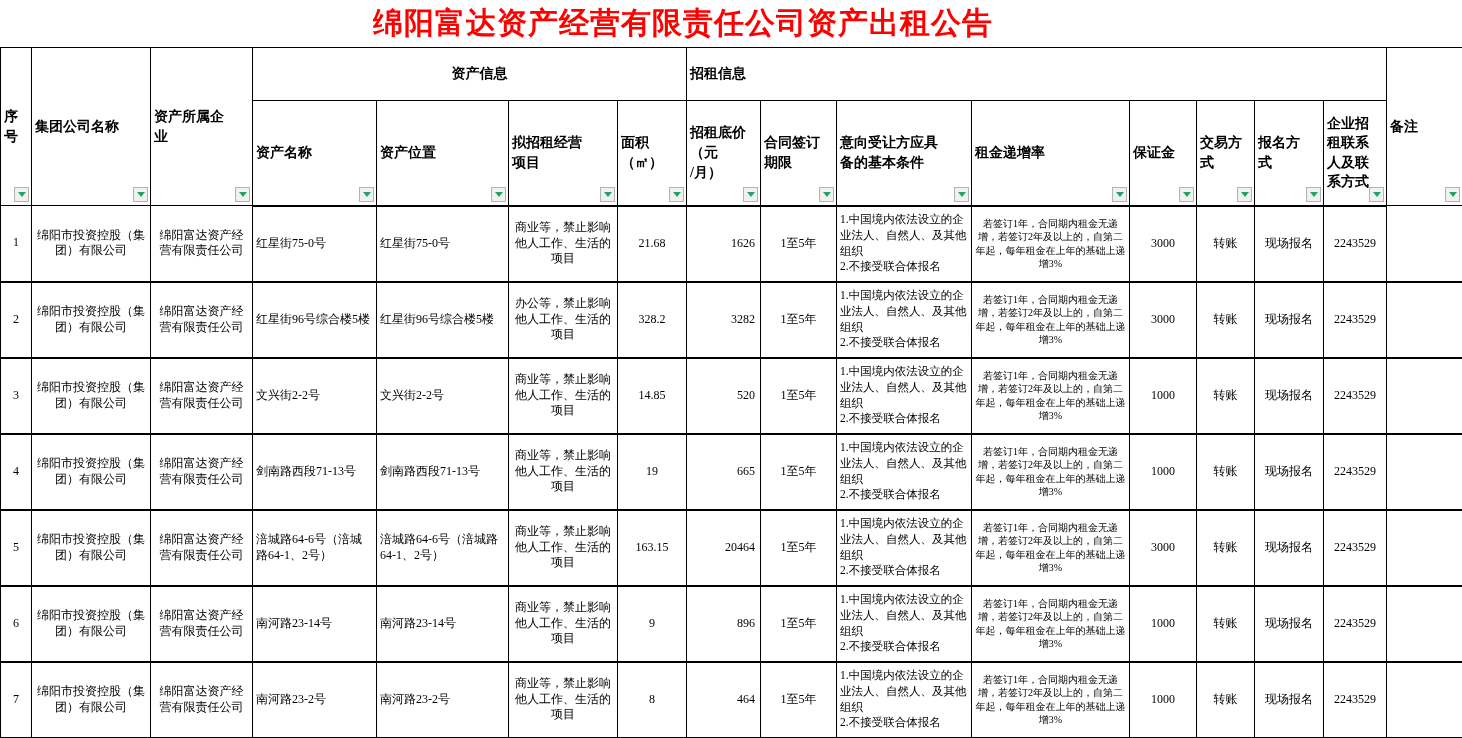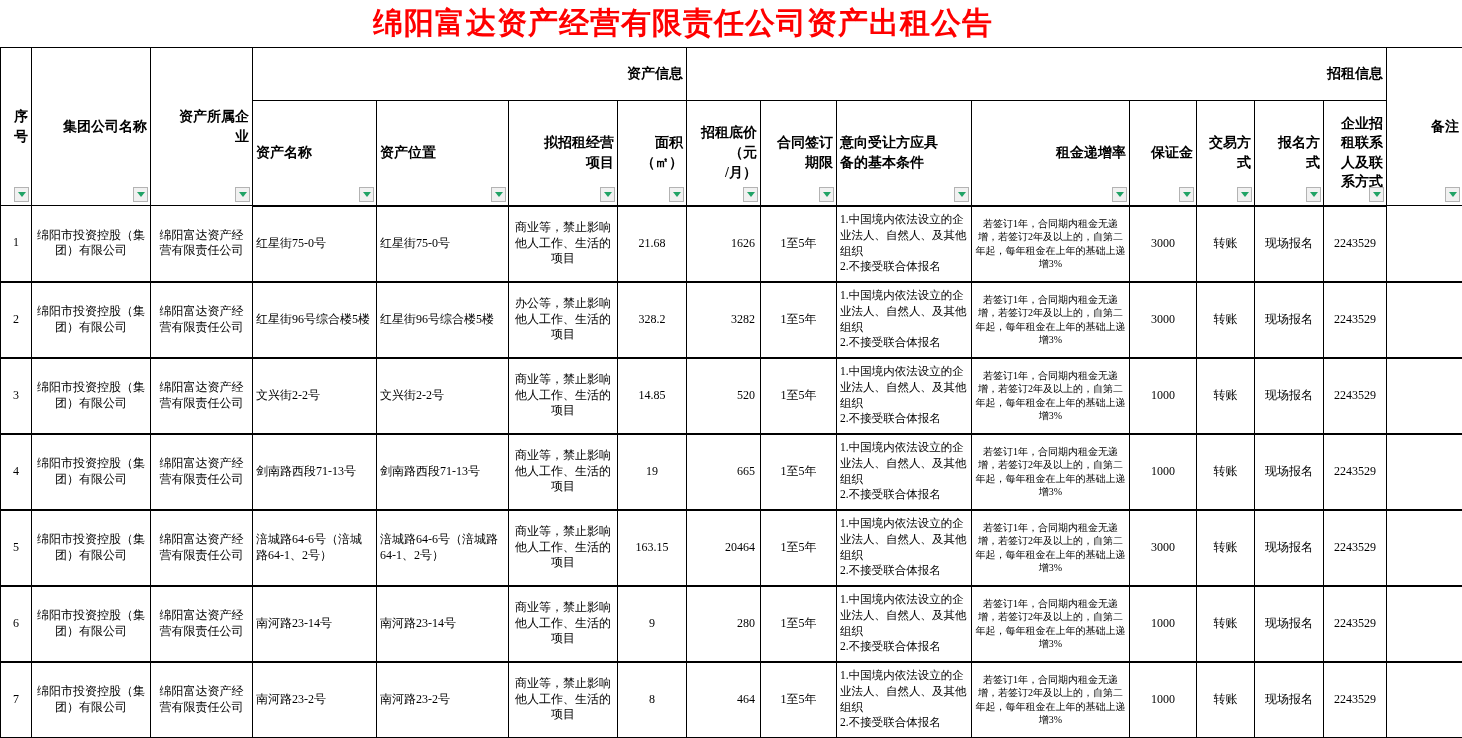--- a/index.html
+++ b/index.html
@@ -3,28 +3,28 @@
 <meta charset="utf-8">
 <style>
   html,body{margin:0;padding:0;background:#fff;}
   body{width:1462px;height:738px;overflow:hidden;
        font-family:"Liberation Serif","DejaVu Serif",serif;color:#000;}
   .title{width:1366px;height:47px;display:flex;align-items:center;justify-content:center;
          font-size:30px;font-weight:700;letter-spacing:1px;}
   table{border-collapse:collapse;table-layout:fixed;width:1462px;}
   th,td{border:1px solid #000;padding:1px 3px;vertical-align:middle;overflow:hidden;
         font-size:12px;line-height:1.3;}
-  thead th{font-weight:700;font-size:14px;text-align:right;position:relative;line-height:1.4;}
+  thead th{font-weight:700;font-size:14px;text-align:left;position:relative;line-height:1.4;}
   tbody td{border-bottom-width:2px;}
   thead tr.h2 th{border-bottom-width:2px;}
   .pre{white-space:pre-line;}
   .left{text-align:left;}
   .center{text-align:center;}
   .right{text-align:right;padding-right:5px;padding-left:16px;}
-  .grouphdr-left{text-align:right;padding-left:23px;}
+  .grouphdr-left{text-align:center;padding-left:23px;}
   td.conditions{font-size:11.5px;line-height:1.35;border-radius:20px;}
   td.increment{text-align:center;font-size:10px;line-height:1.35;}
   .filter{position:absolute;right:2px;bottom:3px;width:13px;height:13px;background:#f1f1f1;
           border:1px solid #b3b3b3;display:flex;align-items:center;justify-content:center;cursor:pointer;}
   .tri{width:0;height:0;border-left:4px solid transparent;border-right:4px solid transparent;
        border-top:5px solid #21a366;}
   tr.datarow{height:76px;}
 </style>
 </head>
 <body>
@@ -216,21 +216,21 @@
         <td class="center"></td>
       </tr>
       <tr class="datarow">
         <td class="center">6</td>
         <td class="center">绵阳市投资控股（集团）有限公司</td>
         <td class="center">绵阳富达资产经营有限责任公司</td>
         <td class="left">南河路23-14号</td>
         <td class="left">南河路23-14号</td>
         <td class="center">商业等，禁止影响他人工作、生活的项目</td>
         <td class="center">9</td>
-        <td class="right">280</td>
+        <td class="right">896</td>
         <td class="center">1至5年</td>
         <td class="left pre conditions">1.中国境内依法设立的企业法人、自然人、及其他组织
 2.不接受联合体报名</td>
         <td class="center increment">若签订1年，合同期内租金无递增，若签订2年及以上的，自第二年起，每年租金在上年的基础上递增3%</td>
         <td class="center">1000</td>
         <td class="center">转账</td>
         <td class="center">现场报名</td>
         <td class="center">2243529</td>
         <td class="center"></td>
       </tr>

